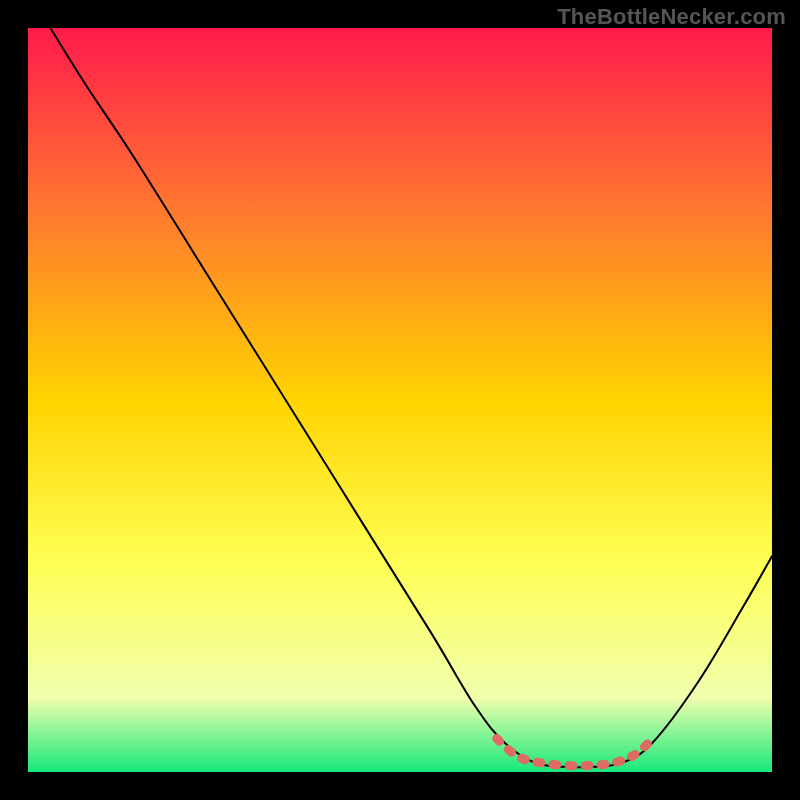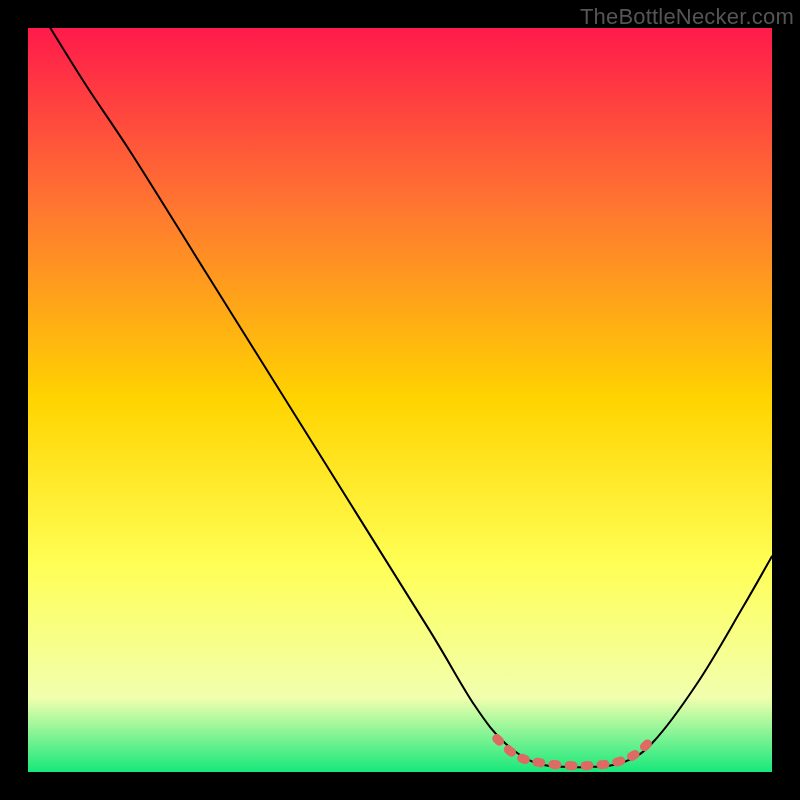--- a/index.html
+++ b/index.html
@@ -13,24 +13,24 @@
   }
   .frame {
     position: relative;
     width: 800px;
     height: 800px;
     background: #000;
   }
   .watermark {
     position: absolute;
     top: 4px;
-    right: 6px;
+    right: 14px;
     color: #555555;
     font-size: 22px;
-    font-weight: 400;
+    font-weight: 700;
     letter-spacing: 0.2px;
     z-index: 3;
     font-family: Arial, Helvetica, sans-serif;
   }
   svg.plot {
     position: absolute;
     left: 28px;
     top: 28px;
     width: 744px;
     height: 744px;

